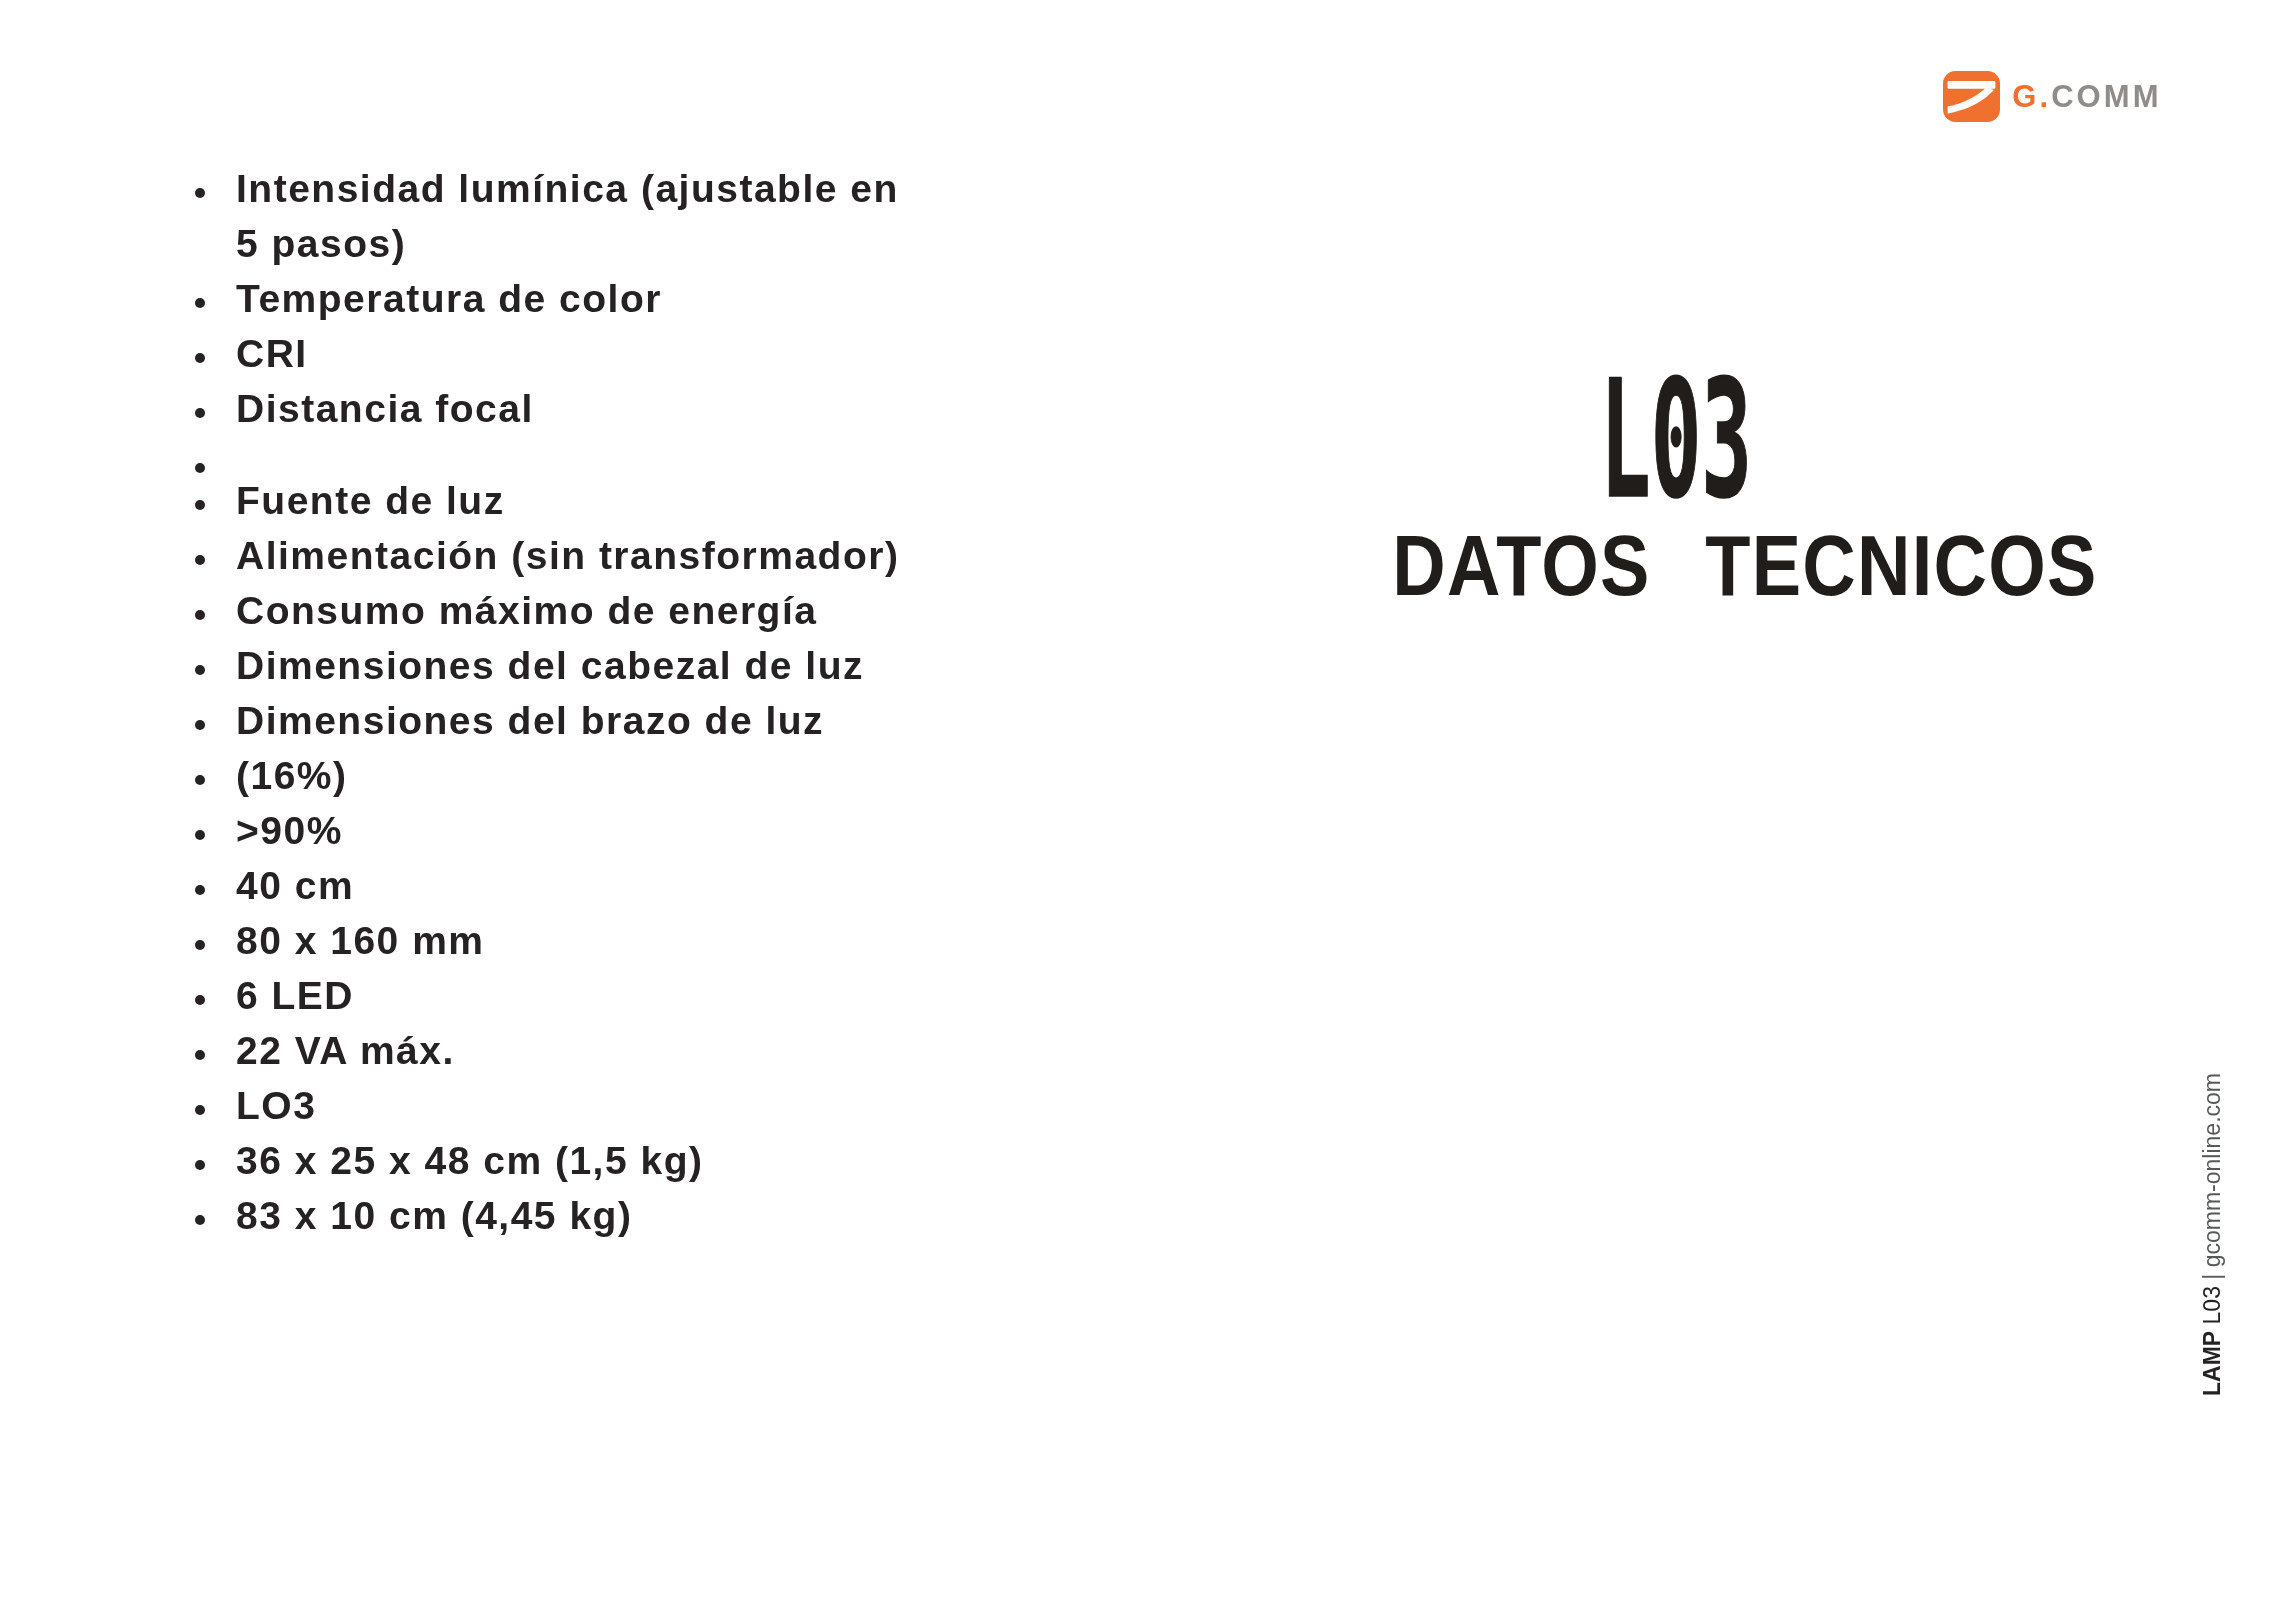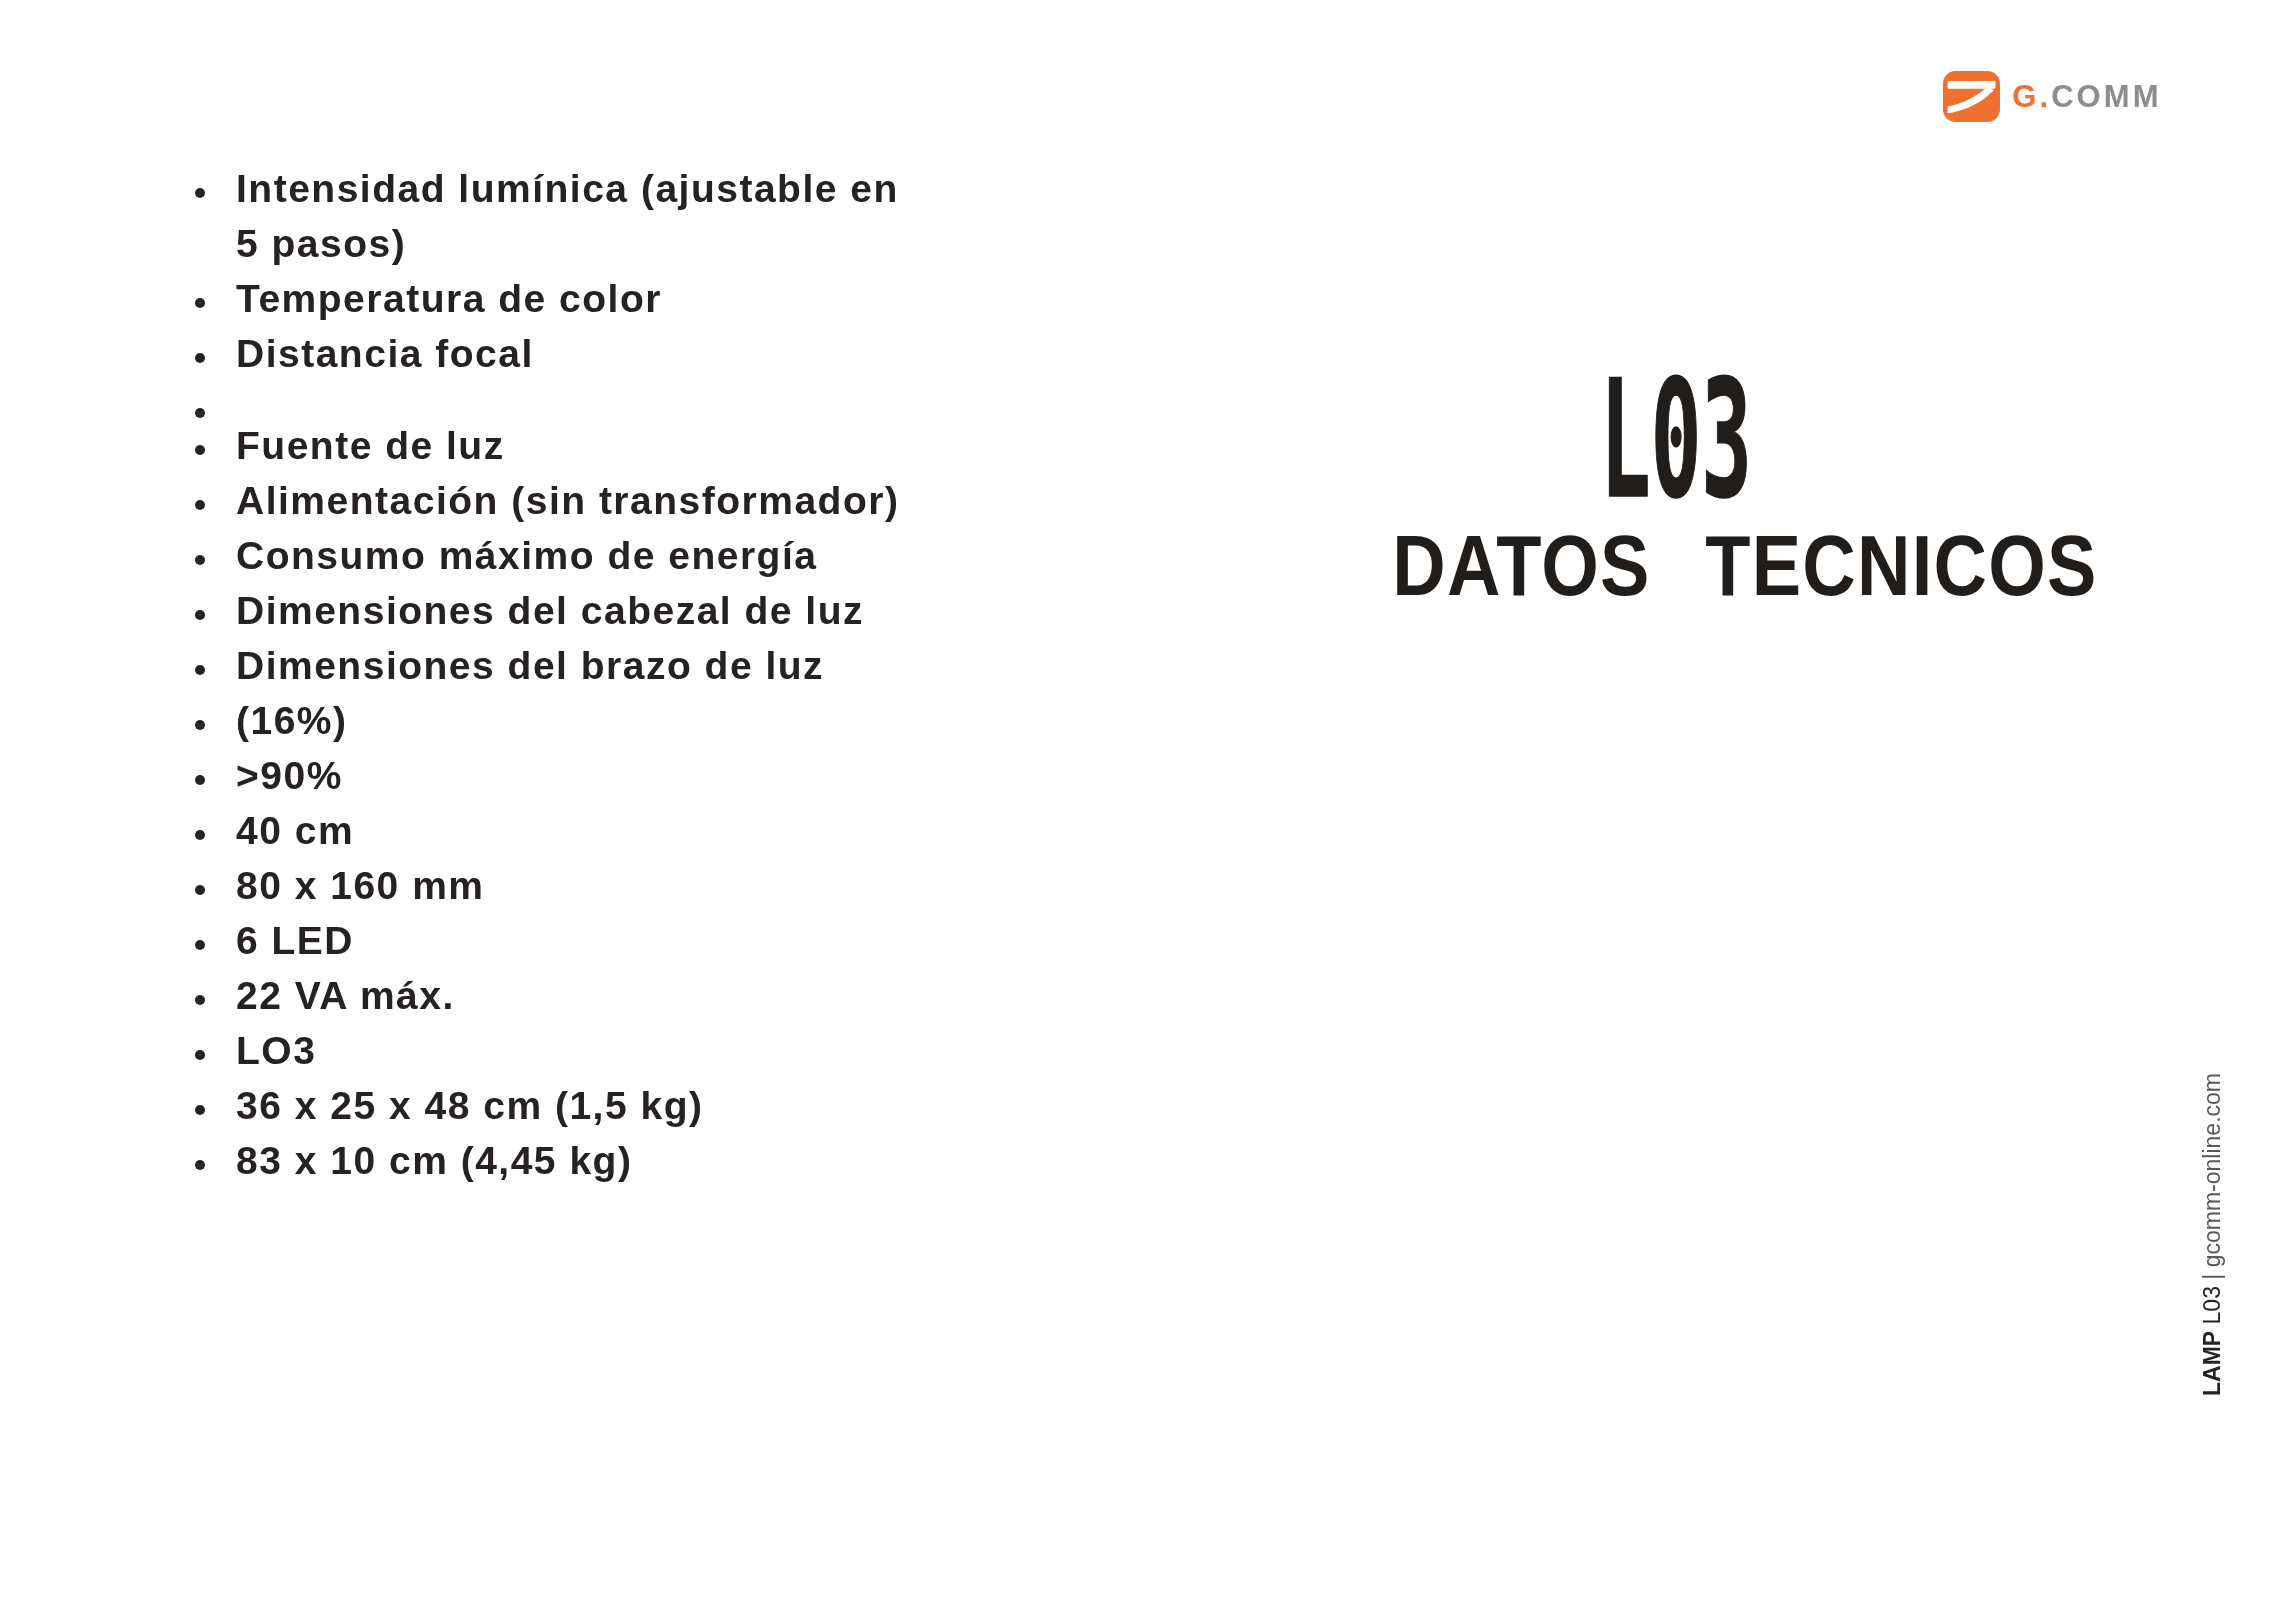--- a/index.html
+++ b/index.html
@@ -94,20 +94,26 @@
     </li>
     <li>
       <span class="bullet"></span>
       <div class="item-lines">
         <div class="line">Temperatura de color</div>
       </div>
     </li>
     <li>
       <span class="bullet"></span>
       <div class="item-lines">
+        <div class="line">CRI</div>
+      </div>
+    </li>
+    <li>
+      <span class="bullet"></span>
+      <div class="item-lines">
         <div class="line">Distancia focal</div>
       </div>
     </li>
     <li>
       <span class="bullet"></span>
     </li>
     <li>
       <span class="bullet"></span>
       <div class="item-lines">
         <div class="line">Fuente de luz</div>

